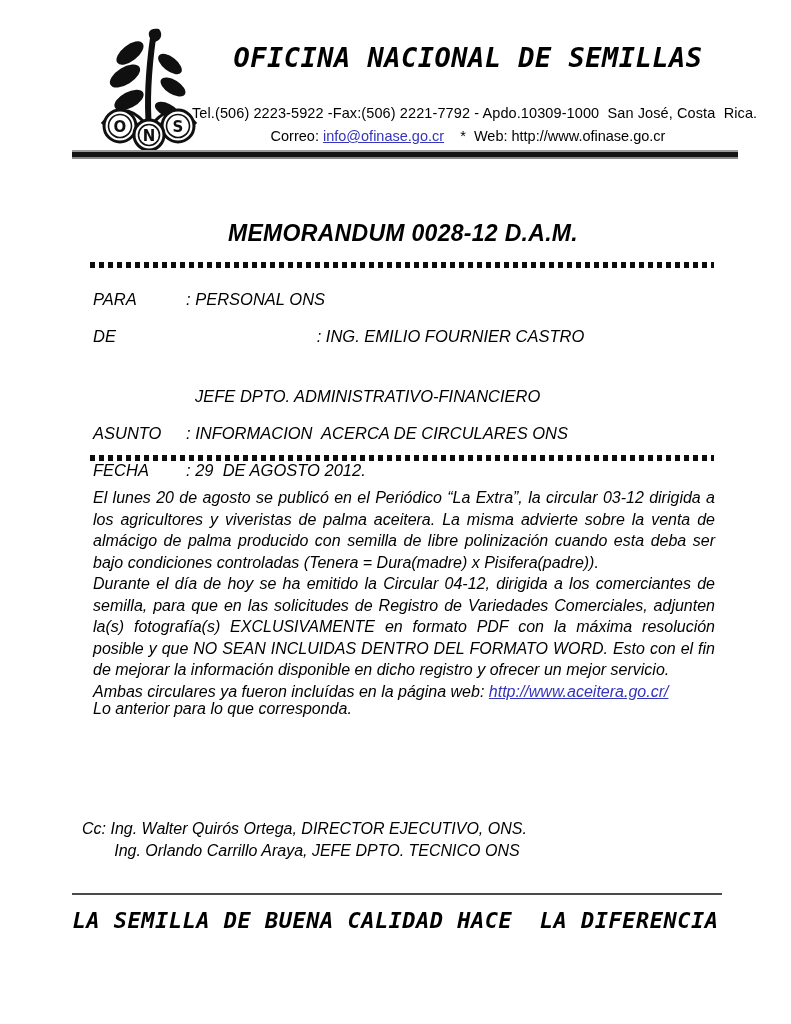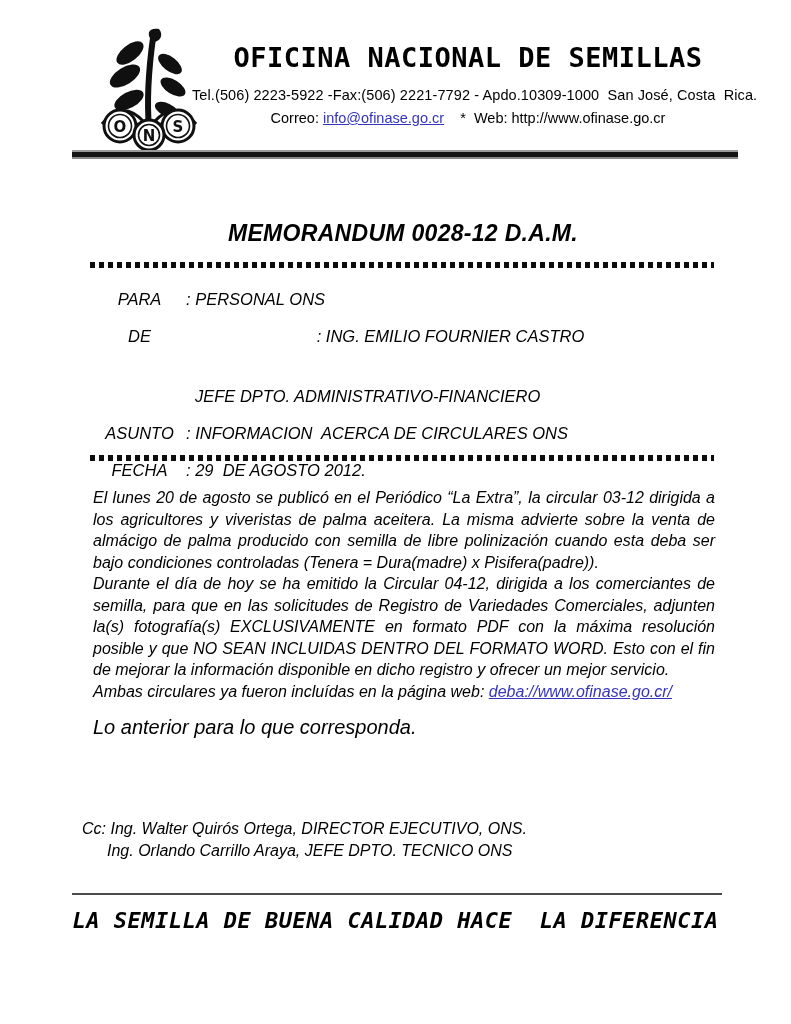--- a/index.html
+++ b/index.html
@@ -19,25 +19,26 @@
   .abs { position: absolute; }
 
   
   .logo-wrap { left: 92px; top: 26px; width: 114px; height: 126px; }
   .header-block {
     left: 192px; top: 42px; width: 552px;
     text-align: center;
   }
   .org-name {
     font-family: "DejaVu Sans Mono", monospace;
+    font-style: italic;
     font-weight: bold;
     font-size: 27px;
     letter-spacing: 0.5px;
     white-space: nowrap;
-    margin-bottom: 14px;
+    margin-bottom: 32px;
   }
   .contact-line {
     font-size: 14.5px;
     white-space: pre;
     margin-bottom: 7px;
     letter-spacing: 0.1px;
   }
   .correo-line {
     font-size: 14.5px;
     white-space: pre;
@@ -71,46 +72,46 @@
   .dotted-2 { left: 90px; top: 455px; width: 624px; }
 
   
   .fields {
     left: 93px; top: 288px; width: 622px;
     font-style: italic;
     font-size: 16.5px;
     line-height: 22px;
   }
   .field-row { display: flex; margin-bottom: 15px; }
-  .field-label { width: 93px; flex: 0 0 93px; white-space: pre; text-align: center; }
+  .field-label { width: 93px; flex: 0 0 93px; white-space: pre; }
   .field-values { flex: 1; }
   .field-value { white-space: pre; text-align: center; }
   .field-value2 { white-space: pre; padding-left: 9px; margin-top: 38px; }
 
   
   .body-block {
     left: 93px; top: 487px; width: 622px;
     font-style: italic;
     font-size: 16px;
     line-height: 21.5px;
     text-align: justify;
   }
   .body-block p { margin: 0; }
   .web-line { text-align: left; }
-  .closing { left: 93px; top: 716px; font-style: italic; font-size: 20px; }
+  .closing { left: 93px; top: 700px; font-style: italic; font-size: 16px; }
 
   
   .cc-block {
     left: 82px; top: 818px;
     font-style: italic;
     font-size: 16px;
     line-height: 22px;
   }
   .cc-line { white-space: pre; }
-  .cc-line2 { padding-left: 25px; }
+  .cc-line2 { padding-left: 25px; text-align: center; }
 
   
   .rule-thin {
     left: 72px; top: 893px; width: 650px; height: 2px;
     background: #4a4a4a;
   }
   .slogan {
     left: 0; top: 908px; width: 791px;
     text-align: center;
     font-family: "DejaVu Sans Mono", monospace;
@@ -189,21 +190,21 @@
       <span class="field-label">FECHA</span>
       <span class="field-values"><span class="field-value">: 29  DE AGOSTO 2012.</span></span>
     </div>
   </div>
 
   <div class="abs dotted dotted-2"></div>
 
   <div class="abs body-block">
     <p>El lunes 20 de agosto se publicó en el Periódico “La Extra”, la circular 03-12 dirigida a los agricultores y viveristas de palma aceitera.  La misma advierte sobre la venta de almácigo de palma producido con semilla de libre polinización cuando esta deba ser bajo condiciones controladas (Tenera = Dura(madre) x  Pisifera(padre)).</p>
     <p>Durante el día de hoy se ha emitido la Circular 04-12, dirigida a los comerciantes de semilla, para que en las solicitudes de Registro de Variedades Comerciales, adjunten la(s) fotografía(s) EXCLUSIVAMENTE en formato PDF con la máxima resolución posible y que NO SEAN INCLUIDAS DENTRO DEL FORMATO WORD. Esto con el fin de mejorar la información disponible en dicho registro y ofrecer un mejor servicio.</p>
-    <p class="web-line"><span>Ambas circulares ya fueron incluídas en la página web: </span><a class="doc-link" href="#">deba://www.ofinase.go.cr/</a></p>
+    <p class="web-line"><span>Ambas circulares ya fueron incluídas en la página web: </span><a class="doc-link" href="#">http://www.aceitera.go.cr/</a></p>
   </div>
 
   <div class="abs closing">Lo anterior para lo que corresponda.</div>
 
   <div class="abs cc-block">
     <div class="cc-line">Cc: Ing. Walter Quirós Ortega, DIRECTOR EJECUTIVO, ONS.</div>
     <div class="cc-line cc-line2">Ing. Orlando Carrillo Araya, JEFE DPTO. TECNICO ONS</div>
   </div>
 
   <div class="abs rule-thin"></div>

